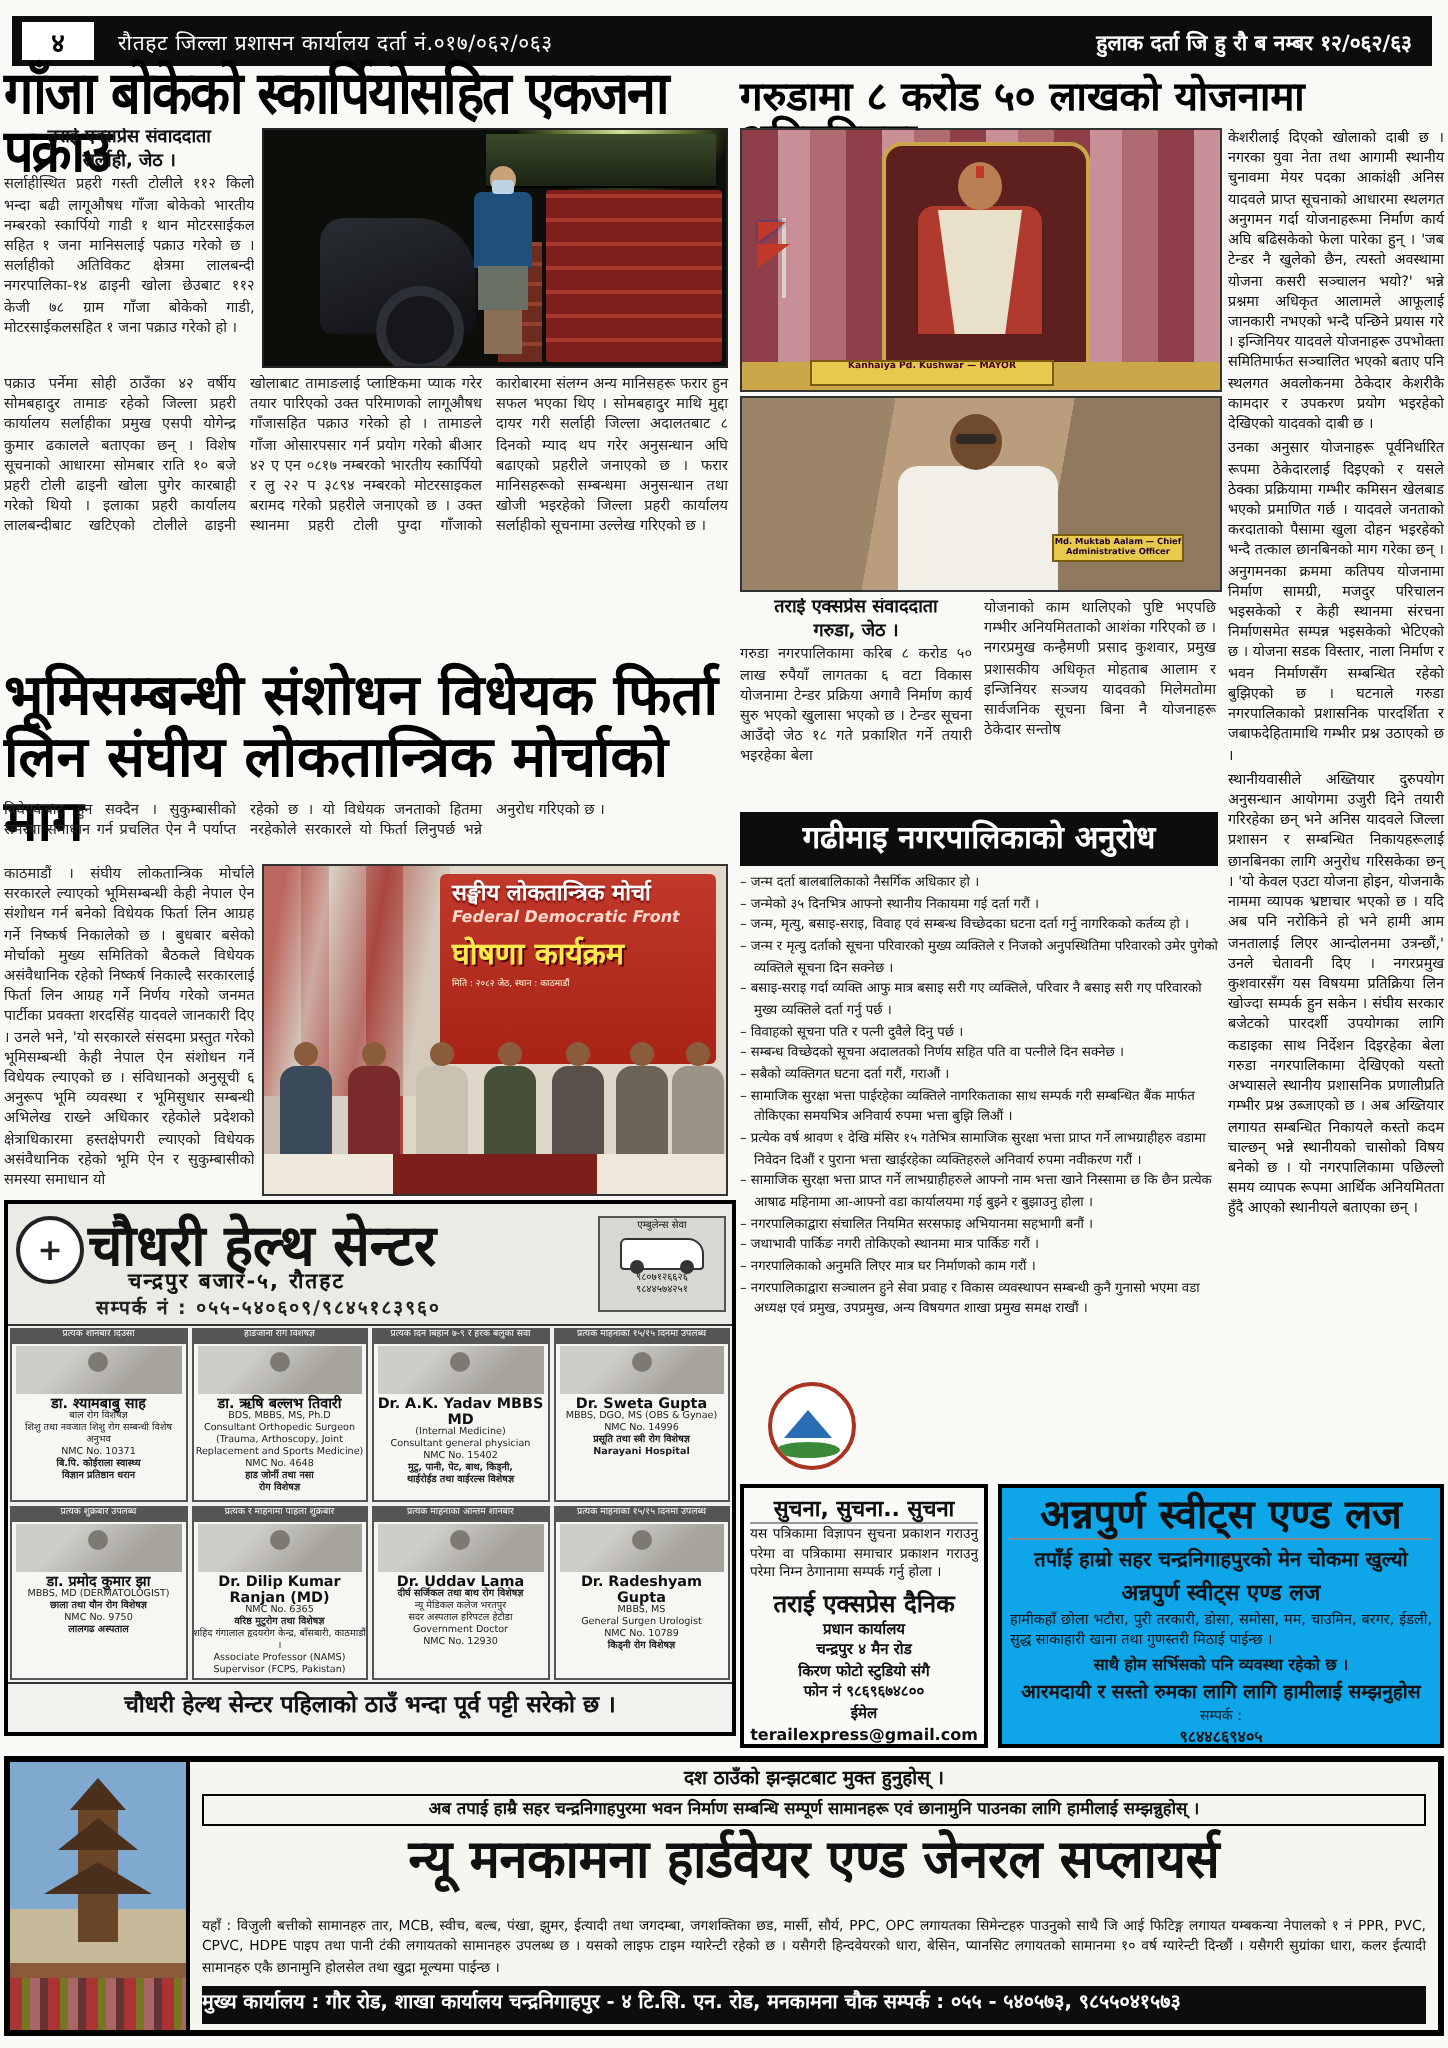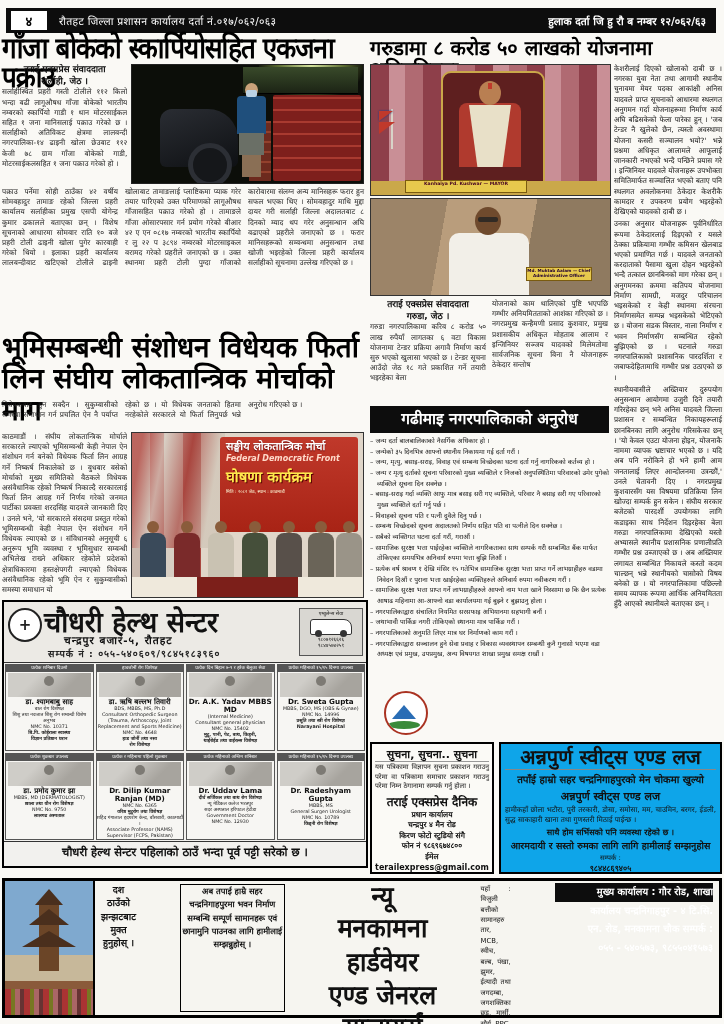--- a/index.html
+++ b/index.html
@@ -134,26 +134,26 @@
 
   
   #manakamana{left:2px;top:878px;width:720px;height:140px;border:3px solid #000;box-sizing:border-box;background:#f6f5f0;display:flex;}
   #mk-temple{width:88px;flex:none;position:relative;overflow:hidden;background:linear-gradient(#7fa9cf 0 55%,#c7b89a 55% 75%,#8a5a3a 75% 100%);border-right:2px solid #000;}
   .roof{position:absolute;left:50%;transform:translateX(-50%);width:0;height:0;border-left:26px solid transparent;border-right:26px solid transparent;border-bottom:16px solid #4a2f1d;}
   .roof.r1{top:8px;border-left-width:14px;border-right-width:14px;}
   .roof.r2{top:28px;border-left-width:20px;border-right-width:20px;}
   .roof.r3{top:50px;border-left-width:27px;border-right-width:27px;}
   #mk-temple .core{position:absolute;left:50%;transform:translateX(-50%);top:20px;width:20px;height:70px;background:#6b4527;}
   #mk-temple .crowd{position:absolute;bottom:0;left:0;width:100%;height:26px;background:repeating-linear-gradient(90deg,#a33 0 6px,#772 6px 10px,#a66 10px 15px,#633 15px 19px);}
-  #mk-body{flex:1;padding:2px 6px;display:flex;flex-direction:row;gap:44px;}
+  #mk-body{flex:1;padding:2px 6px;display:flex;flex-direction:column;}
   #mk-top{font-size:9.5px;font-weight:900;text-align:center;line-height:1.4;}
   #mk-sub{border:1.5px solid #000;font-size:8.3px;font-weight:900;text-align:center;line-height:1.6;margin:1px 0;}
   #mk-title{font-size:25px;font-weight:900;text-align:center;line-height:1.25;transform:scaleY(1.05);}
-  #mk-txt{font-size:6.9px;line-height:1.5;text-align:justify;flex:1;margin-top:1px;}
-  #mk-foot{background:#0d0d0d;color:#fff;font-size:9.8px;font-weight:900;text-align:right;line-height:1.9;height:19px;margin-bottom:1px;padding-left:28px;}
+  #mk-txt{font-size:6.9px;line-height:1.5;text-align:justify;flex:1;margin-top:13px;}
+  #mk-foot{background:#0d0d0d;color:#fff;font-size:9.8px;font-weight:900;text-align:left;line-height:1.9;height:19px;margin-bottom:1px;}
 </style>
 </head>
 <body>
 
 <div id="page">
 
   <div id="masthead" class="abs">
     <div class="pgbox">४</div>
     <div class="mleft">रौतहट जिल्ला प्रशासन कार्यालय दर्ता नं.०१७/०६२/०६३</div>
     <div class="mright">हुलाक दर्ता जि हु रौ ब नम्बर १२/०६२/६३</div>

